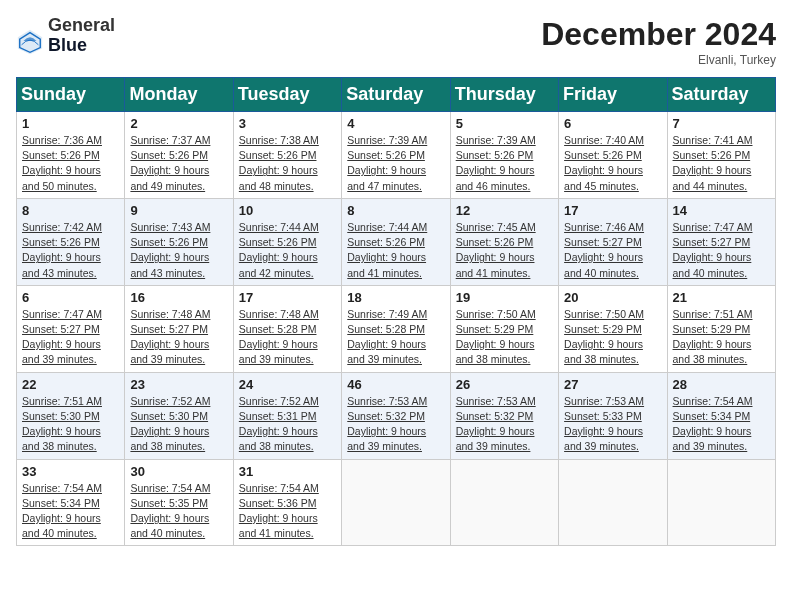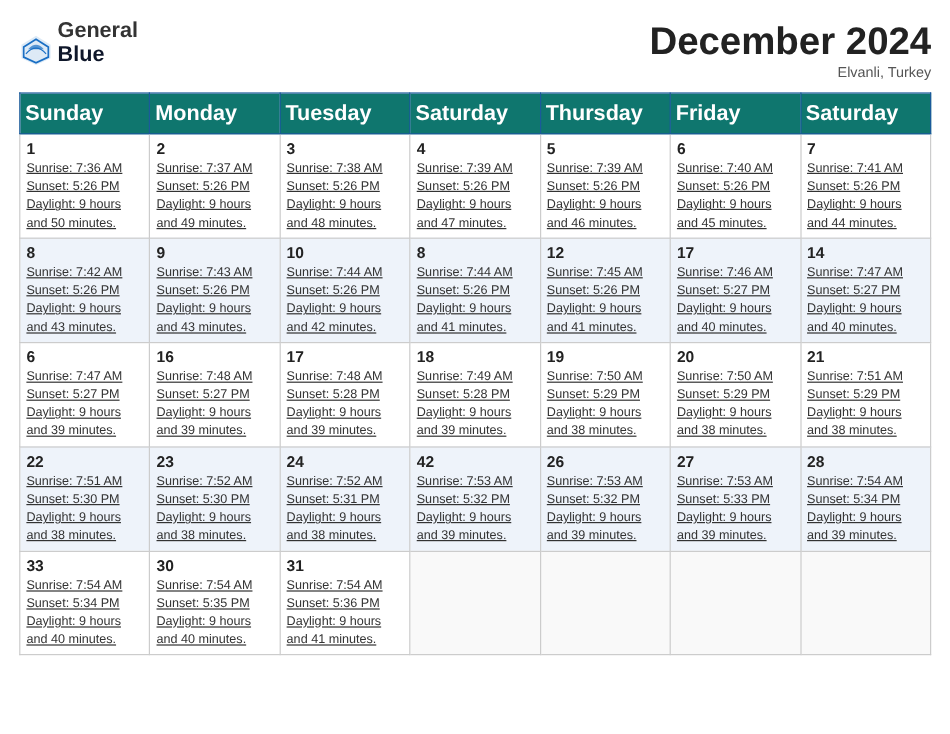--- a/index.html
+++ b/index.html
@@ -221,21 +221,21 @@
         </td>
         <td>
           <span class="day-number">23</span>
           <div class="day-info">Sunrise: 7:52 AM<br>Sunset: 5:30 PM<br>Daylight: 9 hours and 38 minutes.</div>
         </td>
         <td>
           <span class="day-number">24</span>
           <div class="day-info">Sunrise: 7:52 AM<br>Sunset: 5:31 PM<br>Daylight: 9 hours and 38 minutes.</div>
         </td>
         <td>
-          <span class="day-number">42</span>
+          <span class="day-number">46</span>
           <div class="day-info">Sunrise: 7:53 AM<br>Sunset: 5:32 PM<br>Daylight: 9 hours and 39 minutes.</div>
         </td>
         <td>
           <span class="day-number">26</span>
           <div class="day-info">Sunrise: 7:53 AM<br>Sunset: 5:32 PM<br>Daylight: 9 hours and 39 minutes.</div>
         </td>
         <td>
           <span class="day-number">27</span>
           <div class="day-info">Sunrise: 7:53 AM<br>Sunset: 5:33 PM<br>Daylight: 9 hours and 39 minutes.</div>
         </td>

